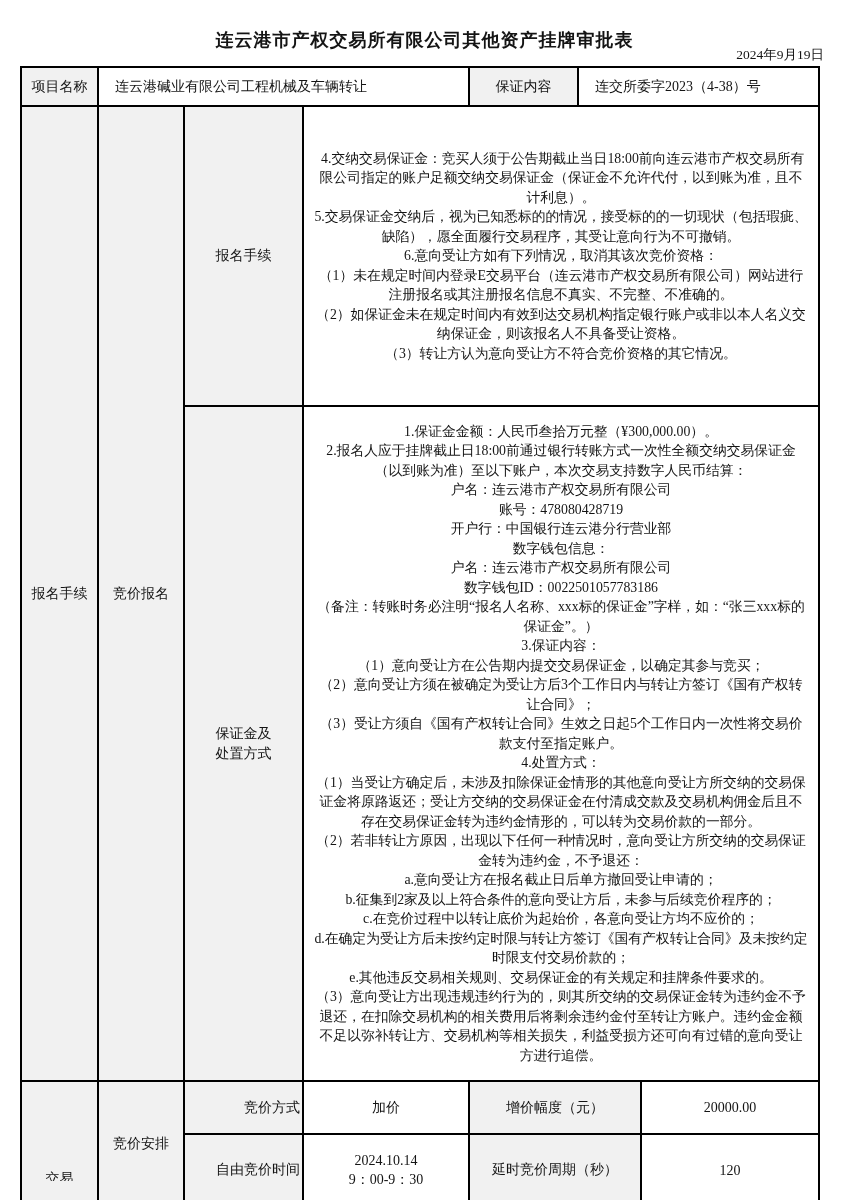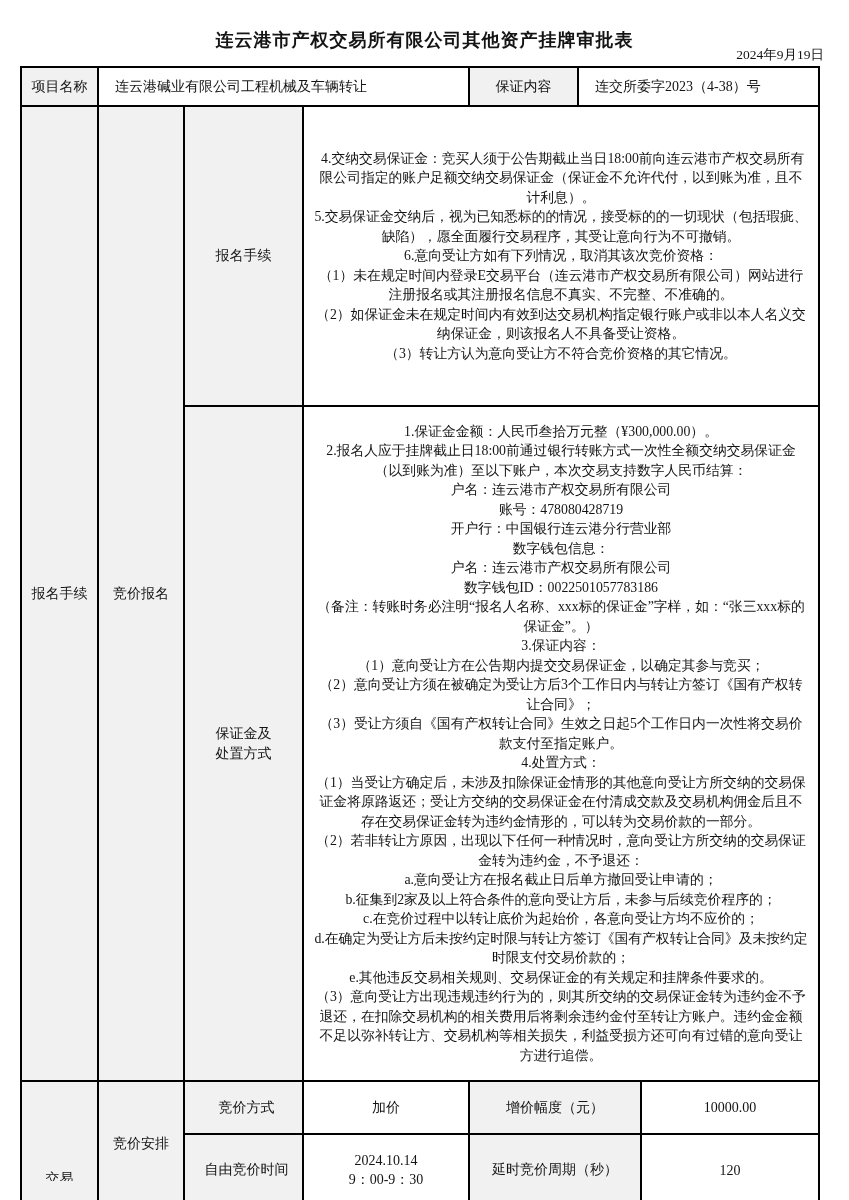--- a/index.html
+++ b/index.html
@@ -8,21 +8,21 @@
   .page{position:relative;width:849px;height:1200px;background:#fff;}
   .title{position:absolute;top:28px;left:0;width:100%;text-align:center;
          font-size:18px;font-weight:bold;letter-spacing:1px;}
   .date{position:absolute;top:46px;right:25px;font-size:13.5px;}
   table.main{position:absolute;left:20px;top:66px;width:798px;
              border-collapse:collapse;table-layout:fixed;}
   td{border:2px solid #000;font-size:14px;vertical-align:middle;
      overflow:hidden;padding:16px;}
   .lbl{background:#f1f1f1;text-align:center;white-space:pre-line;
        padding:2px 4px;line-height:20px;}
-  .lbl-left{background:#f1f1f1;text-align:center;padding:2px 2px 2px 8px;
+  .lbl-left{background:#f1f1f1;text-align:right;padding:2px 2px 2px 8px;
        white-space:pre-line;line-height:20px;}
   .val{background:#fff;text-align:left;padding:2px 16px;}
   .valc{background:#fff;text-align:center;white-space:pre-line;line-height:19px;}
   .content{background:#fff;text-align:center;padding:8px 10px;
            font-size:13.8px;line-height:19.5px;white-space:pre-wrap;}
   .botline{border-bottom:3px solid #000;}
   td.clipped{border-bottom:none;background:#f1f1f1;font-family:Liberation Serif, serif;}
   .clipbox{position:relative;height:74px;overflow:hidden;}
   .clipbox span{position:absolute;top:63px;left:50%;transform:translateX(-50%);
                 white-space:nowrap;font-size:14px;}
@@ -96,21 +96,21 @@
     <tr style="height:38px">
       <td class="clipped" rowspan="2">
         <div class="clipbox">
               <span>交易</span>
             </div>
       </td>
       <td class="lbl botline" rowspan="2">竞价安排</td>
       <td class="lbl-left">竞价方式</td>
       <td class="valc">加价</td>
       <td class="lbl" colspan="2">增价幅度（元）</td>
-      <td class="valc">10000.00</td>
+      <td class="valc">20000.00</td>
     </tr>
 
     <tr style="height:38px">
       <td class="lbl-left botline">自由竞价时间</td>
       <td class="valc botline">2024.10.14
 9：00-9：30</td>
       <td class="lbl botline" colspan="2">延时竞价周期（秒）</td>
       <td class="valc botline">120</td>
     </tr>
   </tbody>

